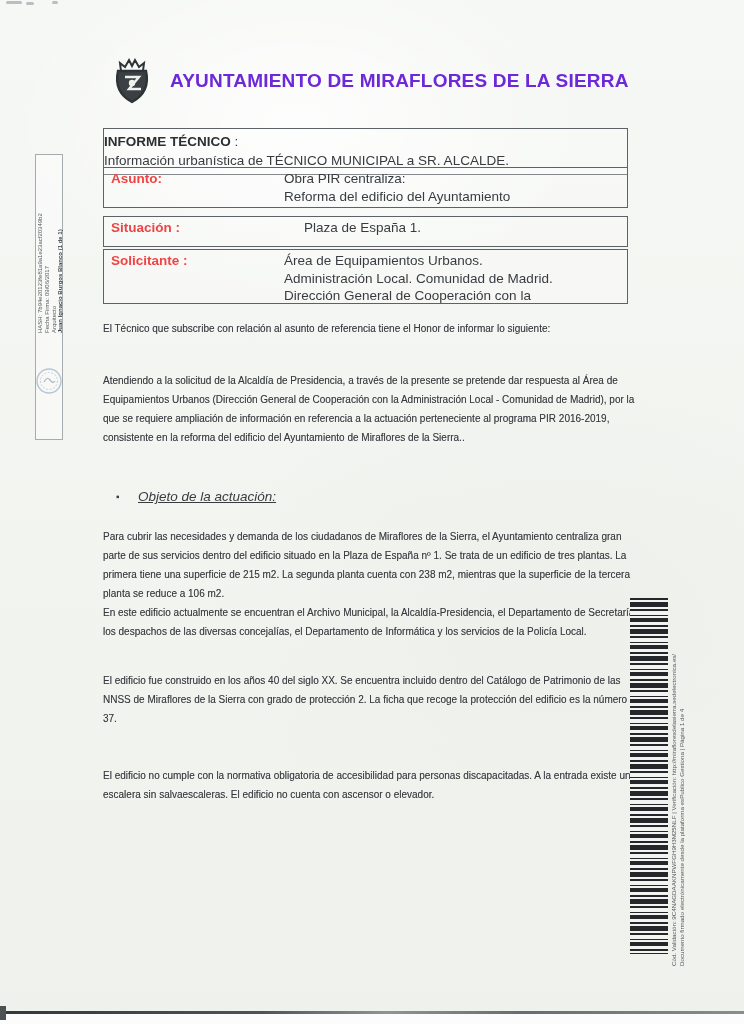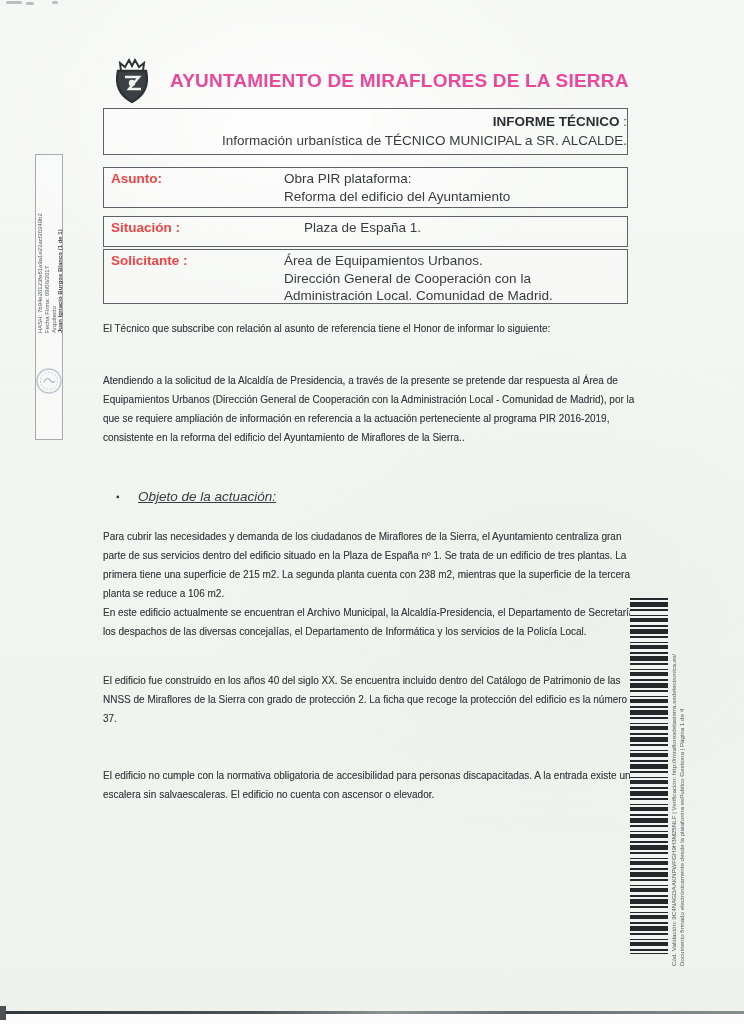--- a/index.html
+++ b/index.html
@@ -7,25 +7,25 @@
     width:744px;height:1024px;overflow:hidden;position:relative;
     font-family:"Liberation Sans","DejaVu Sans",sans-serif;
     background:
       radial-gradient(420px 260px at 40% 12%, rgba(255,255,255,.8), rgba(255,255,255,0) 70%),
       radial-gradient(500px 380px at 75% 60%, rgba(232,236,230,.55), rgba(232,236,230,0) 70%),
       linear-gradient(180deg,#f6f8f5 0%,#f2f4f0 55%,#eef1ec 100%);
     color:#383c40;
   }
   .abs{position:absolute;}
   
-  .doc-title{left:170px;top:70px;font-size:19px;font-weight:bold;color:#ec4899;letter-spacing:.2px;}
+  .doc-title{left:170px;top:70px;font-size:19px;font-weight:bold;color:#6d28d9;letter-spacing:.2px;}
   .logo{left:107px;top:55px;width:50px;height:52px;}
   
   .box{left:103px;width:525px;border:1.6px solid #5c6266;box-sizing:border-box;background:rgba(255,255,255,.25);}
-  .box-title{top:108px;height:47px;text-align:right;padding-top:3px;font-size:13.5px;line-height:19px;}
+  .box-title{top:128px;height:47px;text-align:left;padding-top:3px;font-size:13.5px;line-height:19px;}
   .box-title b{color:#2b2f33;}
   .field{display:flex;font-size:13.5px;line-height:17.5px;padding:2px 0 2px 7px;}
   .field .lbl{width:173px;font-weight:bold;color:#ef4444;flex:none;}
   .field .val{flex:1;}
   .f-asunto{top:167px;height:41px;}
   .f-situacion{top:216px;height:31px;gap:20px;}
   .f-solicitante{top:249px;height:55px;}
   
   .para{left:103px;width:537px;font-size:10px;line-height:19px;text-shadow:0 0 .4px rgba(56,60,64,.45);}
   .p1{top:319px;}
@@ -78,36 +78,36 @@
 <div class="abs box box-title">
   <div>
     <b>INFORME TÉCNICO</b><span> :</span>
   </div>
   <div>Información urbanística de TÉCNICO MUNICIPAL a SR. ALCALDE.</div>
 </div>
 
 <div class="abs box f-asunto field">
   <span class="lbl">Asunto:</span>
   <span class="val">
-    <div>Obra PIR plataforma:</div>
+    <div>Obra PIR centraliza:</div>
     <div>Reforma del edificio del Ayuntamiento</div>
   </span>
 </div>
 <div class="abs box f-situacion field">
   <span class="lbl">Situación :</span>
   <span class="val">
     <div>Plaza de España 1.</div>
   </span>
 </div>
 <div class="abs box f-solicitante field">
   <span class="lbl">Solicitante :</span>
   <span class="val">
     <div>Área de Equipamientos Urbanos.</div>
+    <div>Administración Local.  Comunidad de Madrid.</div>
     <div>Dirección General de Cooperación con la</div>
-    <div>Administración Local.  Comunidad de Madrid.</div>
   </span>
 </div>
 
 <div class="abs para p1">El Técnico que subscribe con relación al asunto de referencia tiene el Honor de informar lo siguiente:</div>
 <div class="abs para p2">Atendiendo a la solicitud de la Alcaldía de Presidencia, a través de la presente se pretende dar respuesta al Área de Equipamientos Urbanos (Dirección General de Cooperación con la Administración Local - Comunidad de Madrid), por la que se requiere ampliación de información en referencia a la actuación perteneciente al programa PIR 2016-2019, consistente en la reforma del edificio del Ayuntamiento de Miraflores de la Sierra..</div>
 <div class="abs bullet-line">
   <span class="marker">▪</span><span class="txt">Objeto de la actuación:</span>
 </div>
 <div class="abs para p3">
   <div>Para cubrir las necesidades y demanda de los ciudadanos de Miraflores de la Sierra, el Ayuntamiento centraliza gran parte de sus servicios dentro del edificio situado en la Plaza de España nº 1. Se trata de un edificio de tres plantas. La primera tiene una superficie de 215 m2. La segunda planta cuenta con 238 m2, mientras que la superficie de la tercera planta se reduce a 106 m2.</div>

